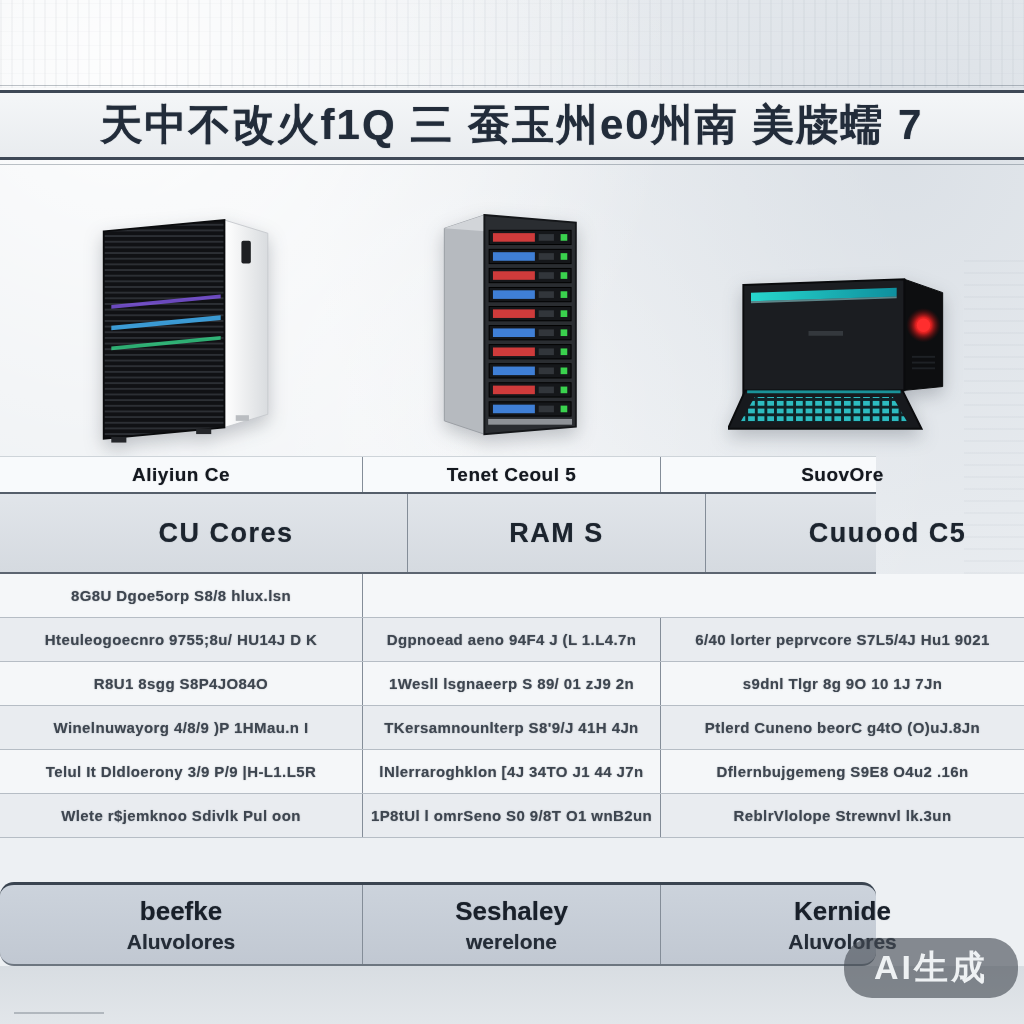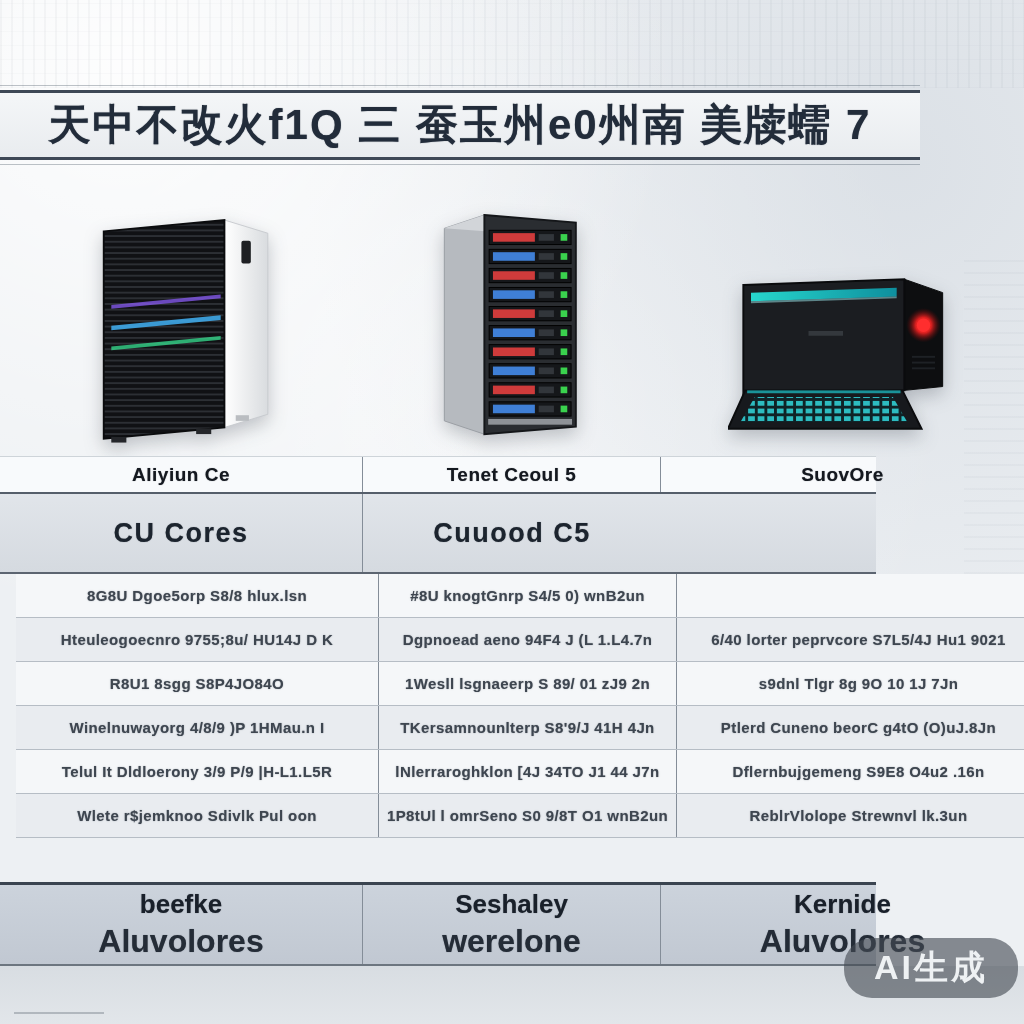--- a/index.html
+++ b/index.html
@@ -19,21 +19,21 @@
       repeating-linear-gradient(0deg, rgba(110,122,138,.06) 0 1px, transparent 1px 14px);
     opacity:.55;
   }
   .bg-texture-side{
     position:absolute;right:0;top:250px;width:60px;height:420px;
     background-image:repeating-linear-gradient(0deg, rgba(110,122,138,.12) 0 2px, transparent 2px 12px);
     opacity:.4;
   }
   
   .title-band{
-    position:absolute;top:90px;left:0;width:920px;height:70px;box-sizing:border-box;
+    position:absolute;top:90px;left:0;width:1024px;height:70px;box-sizing:border-box;
     border-top:3px solid #3e4856;border-bottom:3px solid #3e4856;
     background:linear-gradient(180deg,#f4f6f8,#e9ecef);
     display:flex;align-items:center;justify-content:center;
   }
   .title-band::before,.title-band::after{
     content:"";position:absolute;left:0;right:0;height:1px;background:rgba(70,82,98,.35);
   }
   .title-band::before{top:-8px;}
   .title-band::after{bottom:-8px;}
   .title-text{
@@ -52,37 +52,39 @@
   .cell{display:flex;align-items:center;justify-content:center;box-sizing:border-box;min-width:0;}
   .cell.vr{border-right:1px solid #848d98;}
   
   .names-row{top:456px;height:36px;background:#f8fafc;border-top:1px solid rgba(130,140,152,.35);}
   .name-cell{font-size:19px;font-weight:bold;color:#14181f;letter-spacing:.5px;text-shadow:0 0 1px rgba(20,24,31,.5);}
   
   .header-row{
     top:492px;height:82px;
     border-top:2px solid #555e6a;border-bottom:2px solid #5c6571;
     background:linear-gradient(180deg,#e1e5ea,#d5dae0);
+    padding-left:45px;
   }
   .header-cell{font-size:27px;font-weight:bold;color:#1c242e;letter-spacing:1.5px;text-shadow:0 0 1px rgba(28,36,46,.55);}
   
-  .spec-rows{position:absolute;top:574px;left:16px;width:944px;}
+  .spec-rows{position:absolute;top:574px;left:0;width:944px;}
   .spec-row{position:relative;width:1024px;display:grid;grid-template-columns:363px 298px 363px;height:44px;box-sizing:border-box;border-bottom:1px solid #b6bdc5;}
   .spec-row:nth-child(odd){background:#f5f7f9;}
   .spec-row:nth-child(even){background:#e9ecf0;}
   .spec-cell{font-size:15px;font-weight:600;color:#3e4650;letter-spacing:.4px;text-shadow:0 0 1.3px rgba(62,70,80,.55);white-space:nowrap;overflow:hidden;}
   
   .footer-row{
     top:882px;height:84px;
     border-top:3px solid #3a4450;border-bottom:2px solid #6d7680;
     background:linear-gradient(180deg,#ccd3dc,#c1c8d2);
+    border-radius:14px;
   }
   .footer-cell{flex-direction:column;gap:3px;}
   .footer-line1{font-size:26px;font-weight:bold;color:#19202a;text-shadow:0 0 1px rgba(25,32,42,.5);}
-  .footer-line2{font-size:32px;font-weight:bold;color:#242c37;text-shadow:0 0 1px rgba(36,44,55,.5);}
+  .footer-line2{font-size:21px;font-weight:bold;color:#242c37;text-shadow:0 0 1px rgba(36,44,55,.5);}
   
   .bottom-strip{
     position:absolute;top:966px;left:0;width:1024px;height:58px;
     background:linear-gradient(180deg,#d8dde2,#e2e6ea);
   }
   .bottom-strip::before{
     content:"";position:absolute;left:14px;bottom:10px;width:90px;height:2px;background:rgba(90,100,112,.35);
   }
   
   .watermark{
@@ -195,27 +197,27 @@
   </div>
 
   <div class="grid names-row">
     <div class="cell name-cell vr">Aliyiun Ce</div>
     <div class="cell name-cell vr">Tenet Ceoul 5</div>
     <div class="cell name-cell">SuovOre</div>
   </div>
 
   <div class="grid header-row">
     <div class="cell header-cell vr">CU Cores</div>
+    <div class="cell header-cell vr">RAM S</div>
     <div class="cell header-cell">Cuuood C5</div>
   </div>
 
   <div class="spec-rows">
     <div class="spec-row">
       <div class="cell spec-cell vr">8G8U Dgoe5orp S8/8 hlux.lsn</div>
-      <div class="cell spec-cell vr">#8U knogtGnrp S4/5 0) wnB2un</div>
     </div>
     <div class="spec-row">
       <div class="cell spec-cell vr">Hteuleogoecnro 9755;8u/ HU14J D K</div>
       <div class="cell spec-cell vr">Dgpnoead aeno 94F4 J (L 1.L4.7n</div>
       <div class="cell spec-cell">6/40 lorter peprvcore S7L5/4J Hu1 9021</div>
     </div>
     <div class="spec-row">
       <div class="cell spec-cell vr">R8U1 8sgg S8P4JO84O</div>
       <div class="cell spec-cell vr">1Wesll lsgnaeerp S 89/ 01 zJ9 2n</div>
       <div class="cell spec-cell">s9dnl Tlgr 8g 9O 10 1J 7Jn</div>

